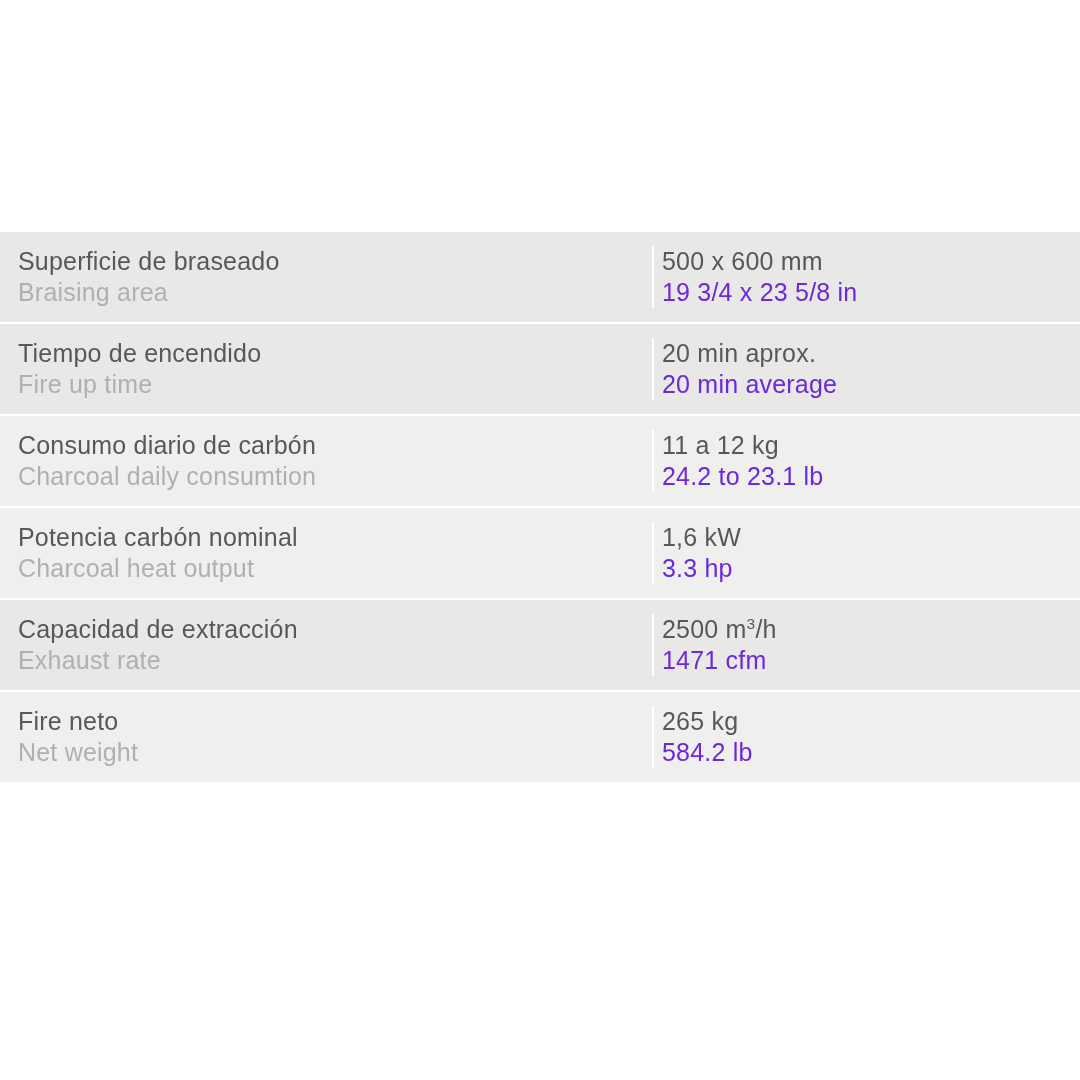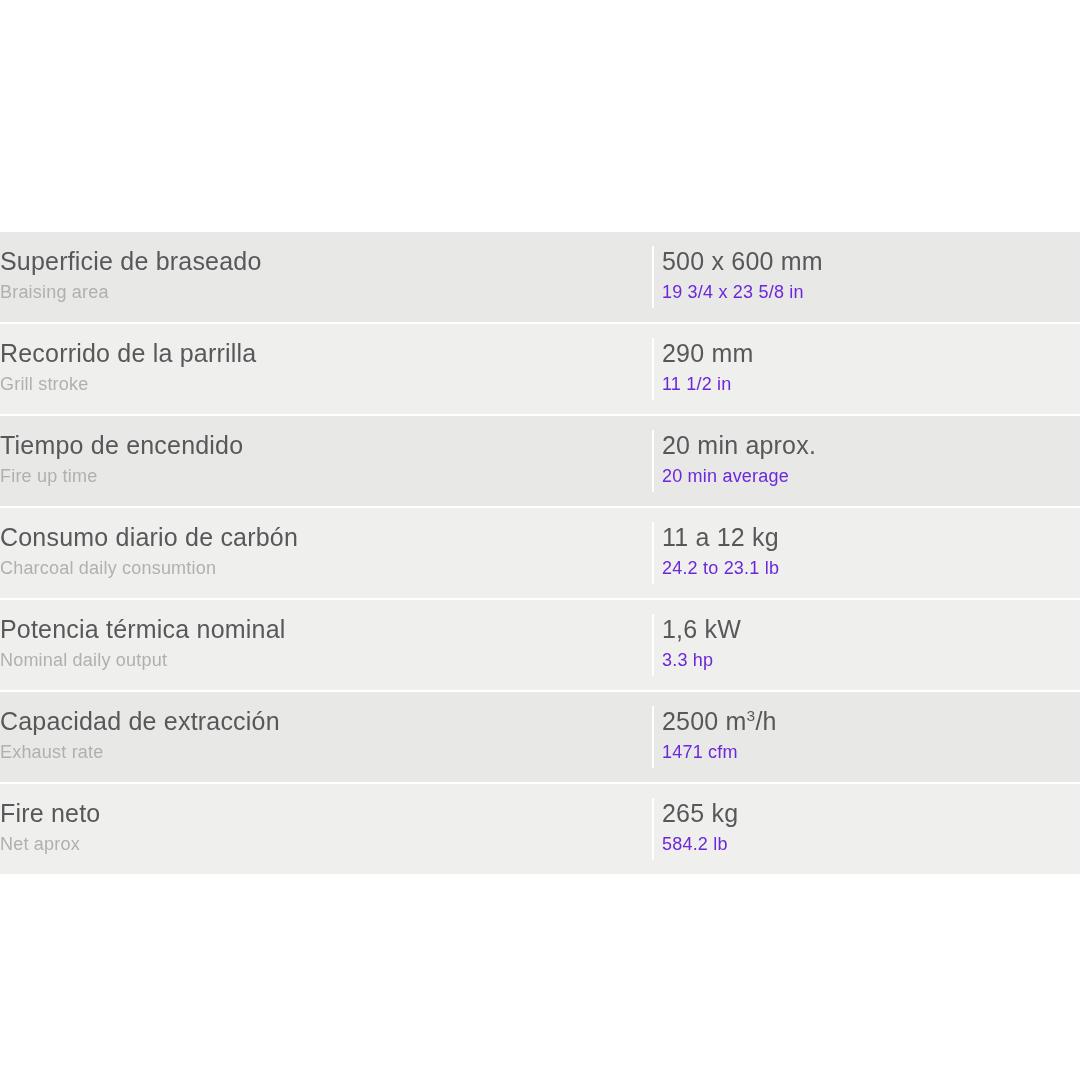--- a/index.html
+++ b/index.html
@@ -39,20 +39,21 @@
     background: #efefed;
   }
 
   .spec-table td {
     padding: 14px 0 14px 0;
     vertical-align: top;
     border-bottom: 2px solid #ffffff;
   }
 
   .cell-inner {
+    padding-left: 18px;
     padding-right: 14px;
   }
   td.value-cell .cell-inner {
     padding-left: 8px;
     border-left: 2px solid #ffffff;
     margin-left: -2px;
   }
   td.value-cell {
     border-left: 0;
   }
@@ -61,21 +62,21 @@
     display: block;
     font-size: 25px;
     line-height: 31px;
     color: #58585a;
     font-weight: 400;
     letter-spacing: 0.2px;
     white-space: nowrap;
   }
   .en {
     display: block;
-    font-size: 18px;
+    font-size: 25px;
     line-height: 31px;
     color: #b0b0b0;
     font-weight: 400;
     letter-spacing: 0.2px;
     white-space: nowrap;
   }
 
   .value-cell .es { color: #58585a; }
   .value-cell .en { color: #6d28d9; }
 
@@ -105,34 +106,20 @@
           </div>
         </td>
         <td class="value-cell">
           <div class="cell-inner">
             <span class="es">500 x 600 mm</span>
             <span class="en">19 3/4 x 23 5/8 in</span>
           </div>
         </td>
       </tr>
 
-      <tr class="alt">
-        <td class="label-cell">
-          <div class="cell-inner">
-            <span class="es">Recorrido de la parrilla</span>
-            <span class="en">Grill stroke</span>
-          </div>
-        </td>
-        <td class="value-cell">
-          <div class="cell-inner">
-            <span class="es">290 mm</span>
-            <span class="en">11 1/2 in</span>
-          </div>
-        </td>
-      </tr>
 
       <tr>
         <td class="label-cell">
           <div class="cell-inner">
             <span class="es">Tiempo de encendido</span>
             <span class="en">Fire up time</span>
           </div>
         </td>
         <td class="value-cell">
           <div class="cell-inner">
@@ -154,22 +141,22 @@
             <span class="es">11 a 12 kg</span>
             <span class="en">24.2 to 23.1 lb</span>
           </div>
         </td>
       </tr>
 
 
       <tr class="alt">
         <td class="label-cell">
           <div class="cell-inner">
-            <span class="es">Potencia térmica nominal</span>
-            <span class="en">Nominal daily output</span>
+            <span class="es">Potencia carbón nominal</span>
+            <span class="en">Charcoal heat output</span>
           </div>
         </td>
         <td class="value-cell">
           <div class="cell-inner">
             <span class="es">1,6 kW</span>
             <span class="en">3.3 hp</span>
           </div>
         </td>
       </tr>
 
@@ -185,21 +172,21 @@
             <span class="es"><span>2500 m</span><sup>3</sup><span>/h</span></span>
             <span class="en">1471 cfm</span>
           </div>
         </td>
       </tr>
 
       <tr class="alt">
         <td class="label-cell">
           <div class="cell-inner">
             <span class="es">Fire neto</span>
-            <span class="en">Net aprox</span>
+            <span class="en">Net weight</span>
           </div>
         </td>
         <td class="value-cell">
           <div class="cell-inner">
             <span class="es">265 kg</span>
             <span class="en">584.2 lb</span>
           </div>
         </td>
       </tr>
 

